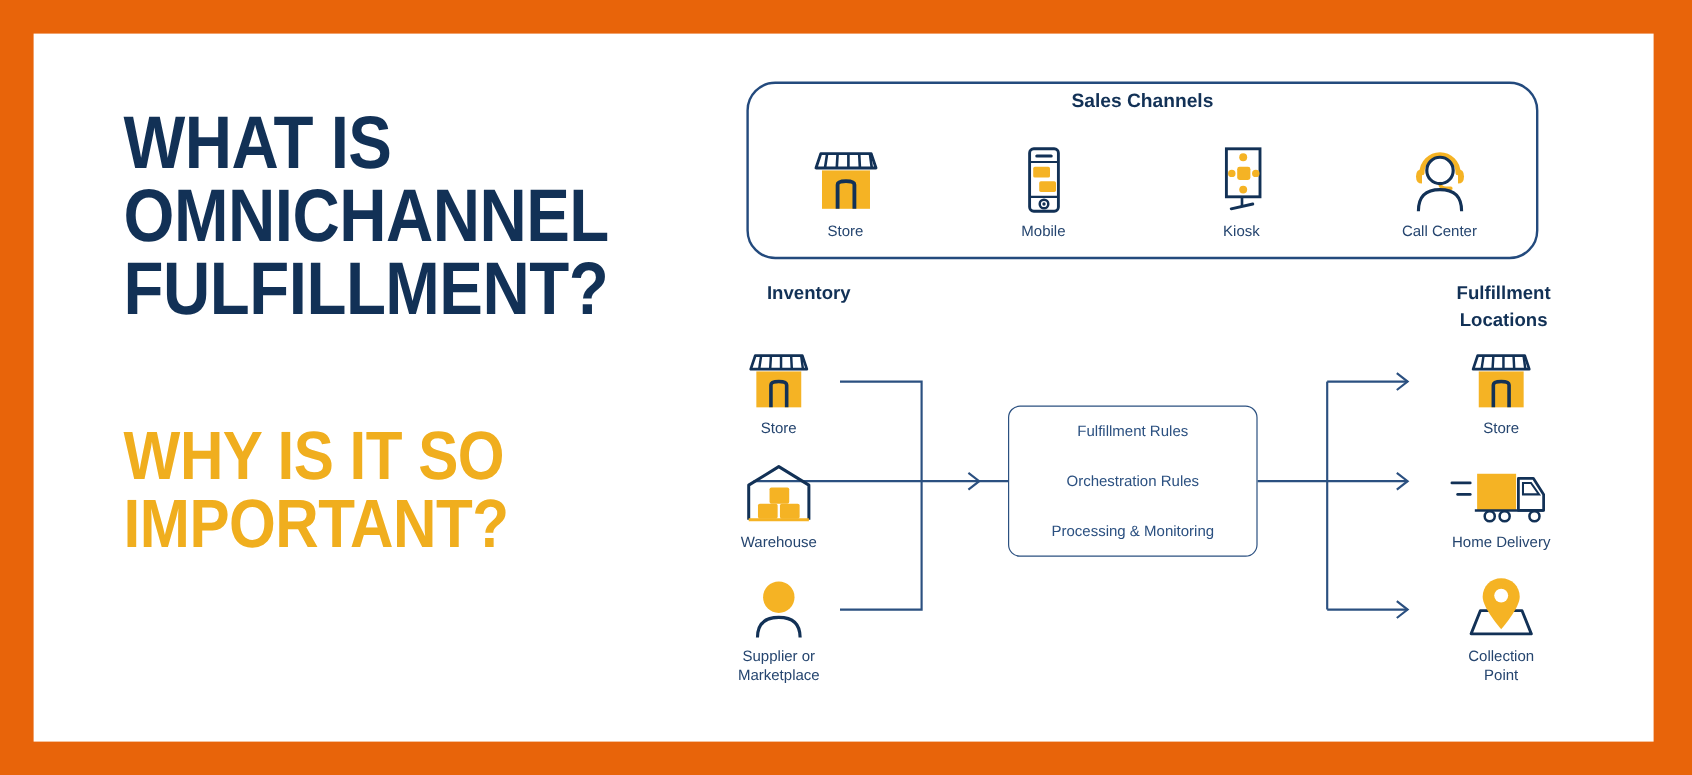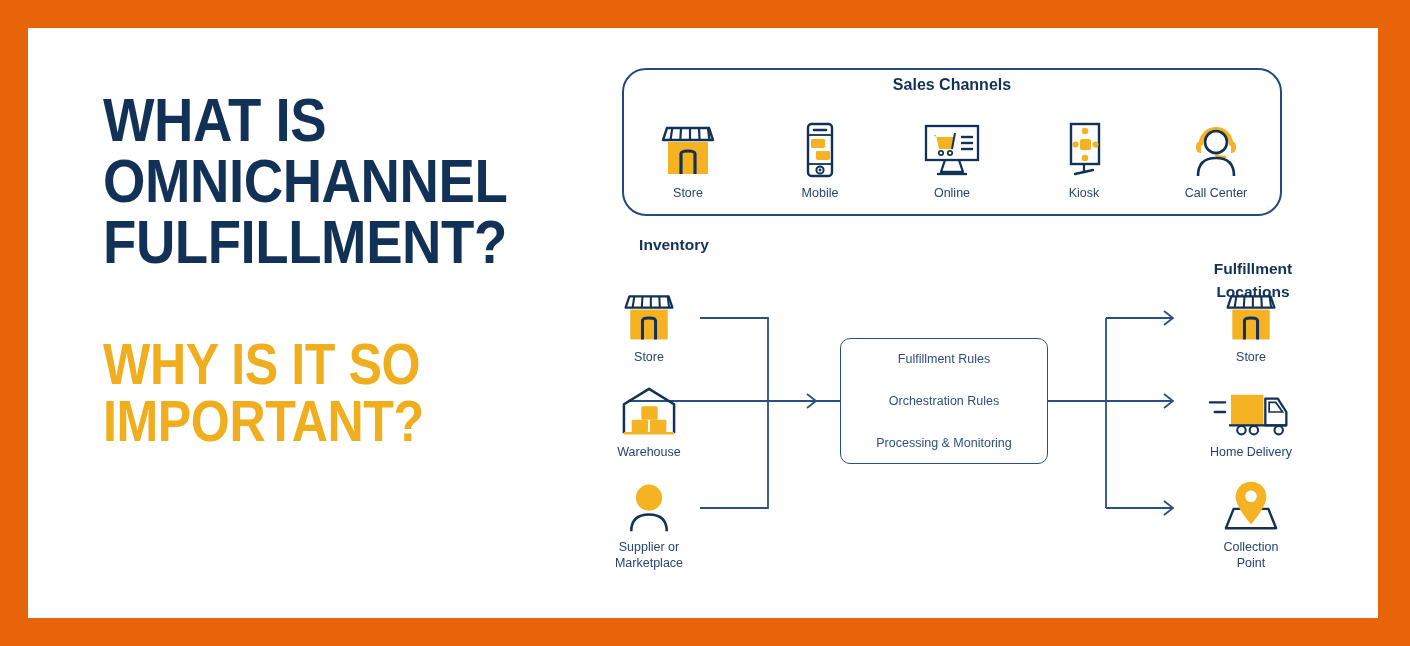--- a/index.html
+++ b/index.html
@@ -36,21 +36,21 @@
     font-weight:700;
     font-stretch:condensed;
     color:#F0AE1E;
     font-size:57px;
     line-height:1.0;
     letter-spacing:-0.5px;
     margin:0;
     transform:scaleX(0.88);
     transform-origin:left top;
   }
-  .headline-2-wrap{margin-top:64px;}
+  .headline-2-wrap{margin-top:80px;}
 
   
   .diagram{position:absolute;left:0;top:0;width:1350px;height:590px;padding-left:12px;}
 
   .panel{
     position:absolute;
     left:594px;top:40px;
     width:660px;height:148px;
     border:2px solid #234A7D;
     border-radius:24px;
@@ -68,21 +68,21 @@
   .chan-icon{height:62px;display:flex;align-items:flex-end;justify-content:center;}
   .chan-label{
     margin-top:8px;color:#25456F;font-size:12.5px;
   }
 
   .col-title{
     position:absolute;color:#123156;font-weight:700;font-size:15.5px;
     line-height:1.5;text-align:center;
   }
   #inv-title{left:556px;top:205px;width:180px;}
-  #ful-title{left:1120px;top:205px;width:210px;margin-top:24px;}
+  #ful-title{left:1120px;top:205px;width:210px;}
 
   .node{position:absolute;width:150px;text-align:center;}
   .node-icon{height:58px;display:flex;align-items:flex-end;justify-content:center;}
   .node-label{margin-top:6px;color:#25456F;font-size:12.5px;line-height:1.25;}
 
   .rules-box{
     position:absolute;left:812px;top:310px;width:208px;height:126px;
     border:1.6px solid #2B5080;border-radius:10px;box-sizing:border-box;
     display:flex;flex-direction:column;justify-content:center;align-items:center;
     gap:28px;
@@ -155,37 +155,20 @@
             <line x1="19" y1="42" x2="43" y2="42" stroke="#123156" stroke-width="1.8"></line>
             <circle cx="31" cy="48" r="3.6" fill="none" stroke="#123156" stroke-width="2"></circle>
             <circle cx="31" cy="48" r="1.4" fill="#123156"></circle>
             <rect x="22" y="17" width="14" height="9" rx="1.4" fill="#F5B324"></rect>
             <rect x="27" y="29" width="14" height="9" rx="1.4" fill="#F5B324"></rect>
           </svg>
         </div>
         <div class="chan-label">Mobile</div>
       </div>
 
-      <div class="chan-item">
-        <div class="chan-icon">
-          <svg width="70" height="56" viewBox="0 0 70 56">
-            <rect x="9" y="4" width="52" height="34" fill="none" stroke="#123156" stroke-width="2.3"></rect>
-            <path d="M28 38 L24 50 L46 50 L42 38" fill="none" stroke="#123156" stroke-width="2.3" stroke-linejoin="round"></path>
-            <line x1="20" y1="52" x2="50" y2="52" stroke="#123156" stroke-width="2.3"></line>
-            <path d="M16 13 L19 13 L22 27 L35 27 L38 15 L19.5 15 Z" fill="#F5B324"></path>
-            <path d="M35 27 L38 11" stroke="#123156" stroke-width="2" fill="none"></path>
-            <circle cx="24" cy="31" r="2.2" fill="none" stroke="#123156" stroke-width="1.7"></circle>
-            <circle cx="33" cy="31" r="2.2" fill="none" stroke="#123156" stroke-width="1.7"></circle>
-            <line x1="44" y1="15" x2="56" y2="15" stroke="#123156" stroke-width="2.4"></line>
-            <line x1="44" y1="21" x2="56" y2="21" stroke="#123156" stroke-width="2.4"></line>
-            <line x1="44" y1="27" x2="56" y2="27" stroke="#123156" stroke-width="2.4"></line>
-          </svg>
-        </div>
-        <div class="chan-label">Online</div>
-      </div>
 
       <div class="chan-item">
         <div class="chan-icon">
           <svg width="58" height="56" viewBox="0 0 58 56">
             <rect x="16" y="2" width="28" height="40" fill="none" stroke="#123156" stroke-width="2.4"></rect>
             <path d="M29 42 L29 50" stroke="#123156" stroke-width="2.2"></path>
             <path d="M20 52 L38 48" stroke="#123156" stroke-width="2.4" stroke-linecap="round"></path>
             <rect x="25" y="17" width="11" height="11" rx="2" fill="#F5B324"></rect>
             <circle cx="30" cy="9" r="3.3" fill="#F5B324"></circle>
             <circle cx="30" cy="36" r="3.3" fill="#F5B324"></circle>

